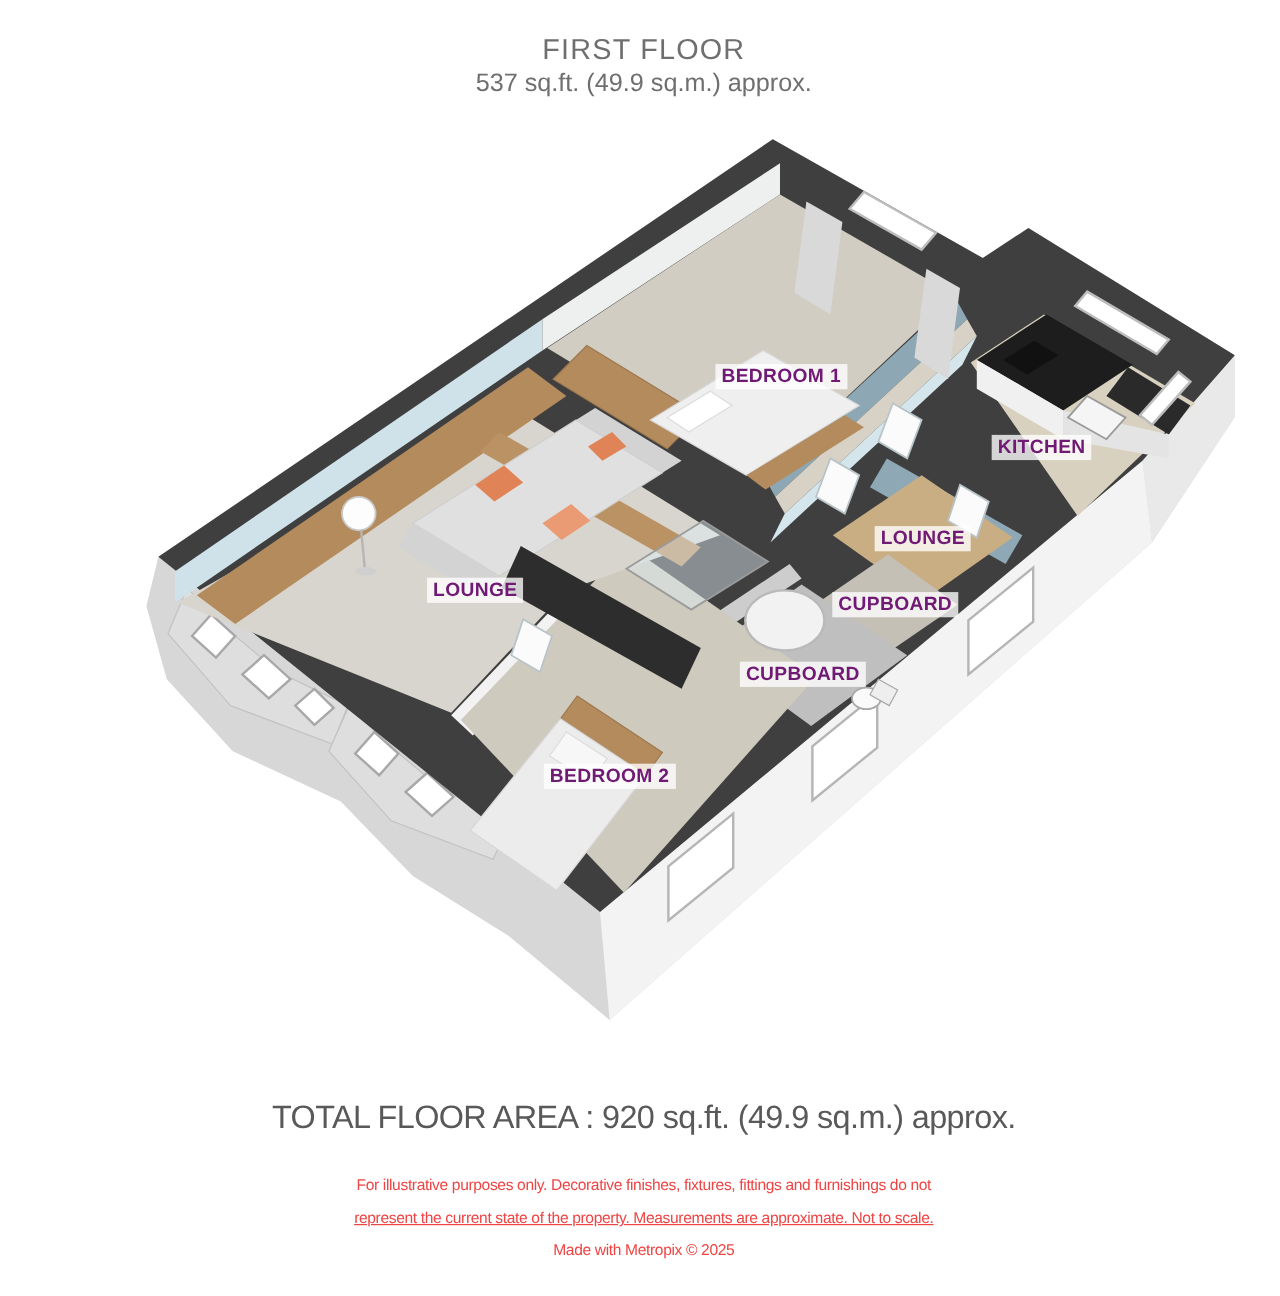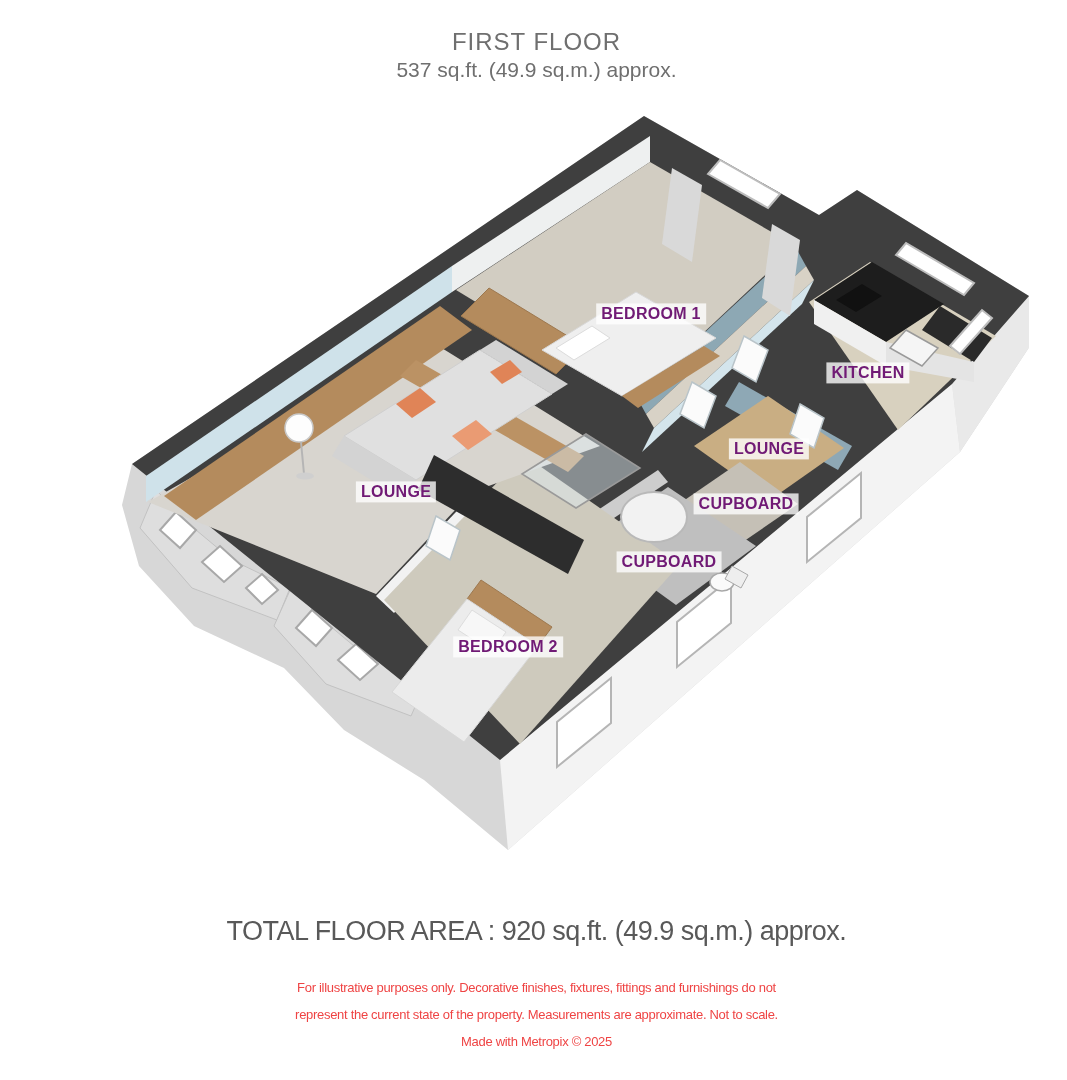--- a/index.html
+++ b/index.html
@@ -4,21 +4,21 @@
 <style>
   html,body{margin:0;padding:0;background:#ffffff;}
   #stage{position:relative;width:985px;height:1080px;background:#ffffff;overflow:hidden;
          font-family:"Liberation Sans", sans-serif;margin-left:44px;}
   .center-text{position:absolute;left:0;width:100%;text-align:center;}
   #title-line1{top:28px;font-size:24px;color:#6f6f6f;letter-spacing:1px;}
   #title-line2{top:58px;font-size:21px;color:#6f6f6f;text-align:center;}
   #total-area{top:916px;font-size:27px;color:#595959;letter-spacing:-.5px;}
   .disclaimer{font-size:13px;color:#ef4444;letter-spacing:-.3px;}
   #disc1{top:980px;}
-  #disc2{top:1007px;}
+  #disc2{top:1007px;text-decoration:underline;}
   #disc3{top:1034px;}
   #plan-svg{position:absolute;left:0;top:0;}
   .room-label{position:absolute;transform:translate(-50%,-50%);
       background:rgba(255,255,255,.78);color:#701a75;
       font-weight:bold;font-size:16px;line-height:1.2;padding:1px 5px;
       white-space:nowrap;letter-spacing:.3px;}
 </style>
 </head>
 <body>
 

